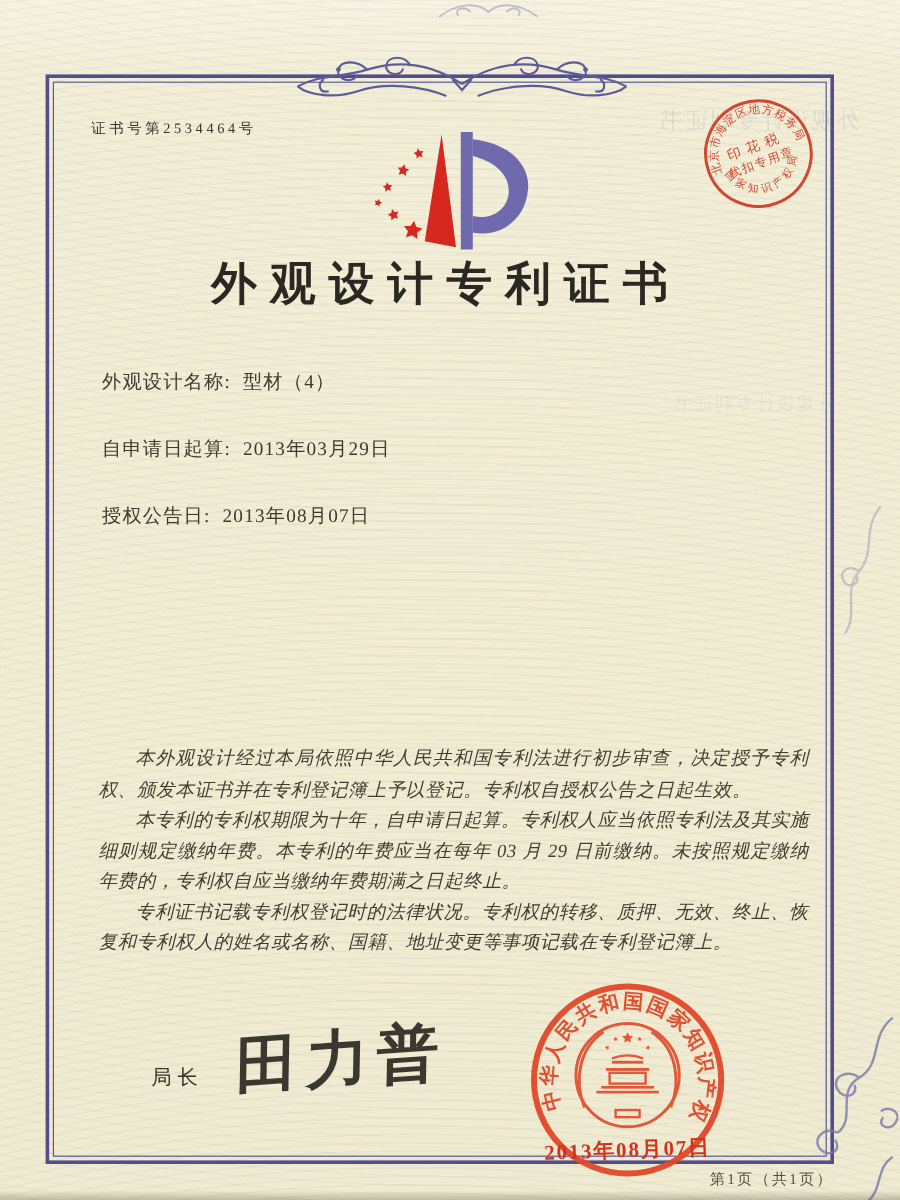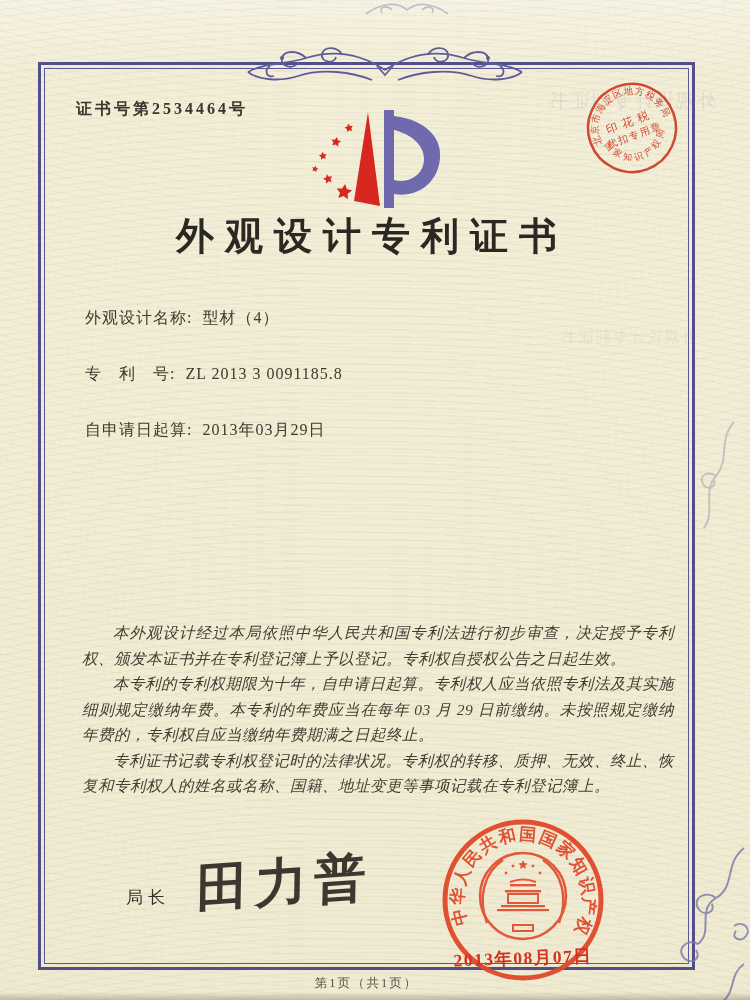--- a/index.html
+++ b/index.html
@@ -14,21 +14,21 @@
       repeating-radial-gradient(circle 1700px at 46% 2500px, rgba(120,115,145,0.055) 0 1.5px, transparent 1.5px 7px),
       repeating-radial-gradient(circle 1700px at 55% -1500px, rgba(120,115,145,0.04) 0 1.5px, transparent 1.5px 8px);
   }
   .frame{
     position:absolute;left:38px;top:62px;right:55px;bottom:30px;z-index:1;
     border:3px solid #514e8a;pointer-events:none;
   }
   .frame::after{content:"";position:absolute;inset:3px;border:1px solid #5b589a;}
   .cert-no{
     position:absolute;left:76px;top:99px;z-index:2;
-    font-size:16px;letter-spacing:3px;color:#3a362f;font-weight:700;
+    font-size:12px;letter-spacing:3px;color:#3a362f;font-weight:400;
   }
   .logo{position:absolute;left:292px;top:106px;z-index:2;}
   .title{
     position:absolute;left:38px;top:211px;width:657px;z-index:2;
     text-align:center;font-size:38px;font-weight:bold;letter-spacing:11px;
     color:#2b2722;text-indent:11px;
   }
   .fields{position:absolute;left:85px;top:308px;width:560px;z-index:2;}
   .field-row{height:56px;font-size:16px;color:#3e382f;letter-spacing:1px;}
   .fvalue{margin-left:10px;text-align:center;}
@@ -43,21 +43,21 @@
   }
   .sig-name{
     position:absolute;left:196px;top:848px;z-index:3;
     font-size:52px;font-weight:600;color:#241f1b;letter-spacing:7px;
     transform:rotate(-4deg) skewX(-5deg);opacity:.88;
   }
   .seal{position:absolute;left:426px;top:803px;z-index:3;opacity:.96;}
   .stamp{position:absolute;left:580px;top:76px;z-index:3;opacity:.93;}
   .footer{
     position:absolute;left:38px;top:975px;width:657px;z-index:2;
-    text-align:center;font-size:12.5px;letter-spacing:2px;color:#55504a;
+    text-align:right;font-size:12.5px;letter-spacing:2px;color:#55504a;
   }
   .bleed{
     position:absolute;z-index:1;color:#8f84b5;transform:scaleX(-1);
     letter-spacing:2px;white-space:nowrap;pointer-events:none;
   }
   .bleed1{left:548px;top:88px;font-size:19px;opacity:.17;}
   .bleed2{left:560px;top:328px;font-size:15px;opacity:.11;}
   .flourish-top{position:absolute;left:240px;top:44px;z-index:2;}
   .flourish-edge{position:absolute;left:362px;top:0;z-index:1;opacity:.5;}
   .curl-br{position:absolute;left:674px;top:846px;z-index:2;opacity:.8;}
@@ -123,24 +123,24 @@
     </g>
   </svg>
 
   <div class="title">外观设计专利证书</div>
 
   <div class="fields">
     <div class="field-row">
       <span class="flabel">外观设计名称:</span><span class="fvalue">型材（4）</span>
     </div>
     <div class="field-row">
-      <span class="flabel">专　利　号:</span><span class="fvalue">ZL 2013 3 0091185.8</span>
+      <span class="flabel">自申请日起算:</span><span class="fvalue">2013年03月29日</span>
     </div>
     <div class="field-row">
-      <span class="flabel">自申请日起算:</span><span class="fvalue">2013年03月29日</span>
+      <span class="flabel">授权公告日:</span><span class="fvalue">2013年08月07日</span>
     </div>
   </div>
 
   <div class="paras">
     <p>本外观设计经过本局依照中华人民共和国专利法进行初步审查，决定授予专利权、颁发本证书并在专利登记簿上予以登记。专利权自授权公告之日起生效。</p>
     <p>本专利的专利权期限为十年，自申请日起算。专利权人应当依照专利法及其实施细则规定缴纳年费。本专利的年费应当在每年 03 月 29 日前缴纳。未按照规定缴纳年费的，专利权自应当缴纳年费期满之日起终止。</p>
     <p>专利证书记载专利权登记时的法律状况。专利权的转移、质押、无效、终止、恢复和专利权人的姓名或名称、国籍、地址变更等事项记载在专利登记簿上。</p>
   </div>
 
   <div class="sig-label">局长</div>

